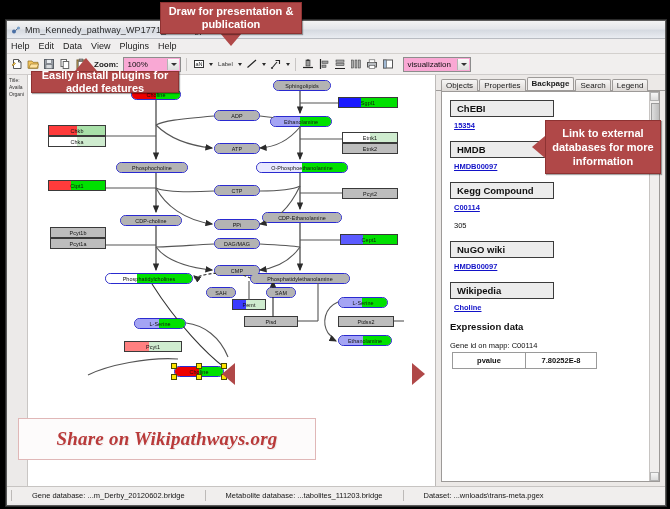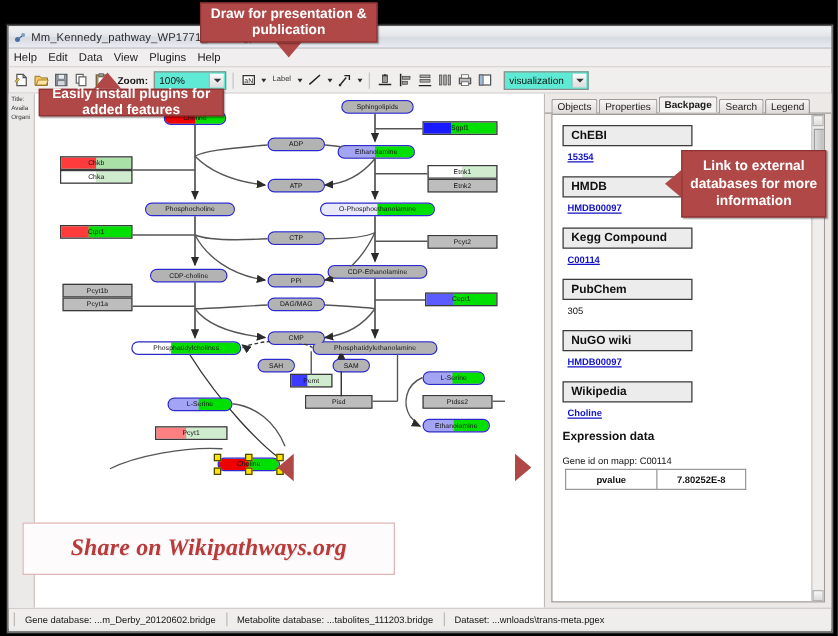--- a/index.html
+++ b/index.html
@@ -35,21 +35,21 @@
   .menubar span{cursor:default}
   .toolbar{
     height:20px;background:#f1efee;border-bottom:1px solid #cfcccb;
     display:flex;align-items:center;gap:3px;padding:0 3px;
   }
   .tbtn{width:13px;height:13px;display:flex;align-items:center;justify-content:center}
   .tbtn svg{display:block}
   .tsep{width:1px;height:13px;background:#c8c5c4;margin:0 2px}
   .zoomlabel{font-size:8px;color:#1a1a1a;margin-left:4px;margin-right:2px;font-weight:bold}
   .combo{
-    height:13px;border:1px solid #8d8d8d;background:#5eead4;
+    height:13px;border:1px solid #8d8d8d;background:#f9a8d4;
     display:flex;align-items:center;justify-content:space-between;
     font-size:8px;padding:0 1px 0 3px;color:#111;
   }
   .combo .arr{
     width:11px;height:11px;background:linear-gradient(to bottom,#fafafa,#dcdcdc);
     border-left:1px solid #b4b4b4;display:flex;align-items:center;justify-content:center;
   }
   .combo .arr i{
     display:block;width:0;height:0;border-left:3px solid transparent;border-right:3px solid transparent;
     border-top:3px solid #333;
@@ -100,21 +100,21 @@
   
   .bpscroll{position:absolute;right:0;top:0;bottom:0;width:9px;background:#f0eeed;border-left:1px solid #c7c4c2}
   .bpscroll .thumb{position:absolute;top:11px;left:1px;width:7px;height:40px;background:linear-gradient(to right,#ddd,#bdbdbd);border:1px solid #9c9c9c}
   .bpscroll .up,.bpscroll .dn{position:absolute;left:0;width:9px;height:9px;background:linear-gradient(to bottom,#f6f6f6,#dcdcdc);border:1px solid #b2b2b2;box-sizing:border-box}
   .bpscroll .up{top:0}.bpscroll .dn{bottom:0}
   
   .statusbar{
     height:16px;background:#f0eeed;border-top:1px solid #c7c4c2;
     display:flex;align-items:center;padding:0 4px;font-size:7.5px;color:#151515;
   }
-  .statusbar .cell{border-left:1px solid #bdbab8;padding:0 8px;height:11px;line-height:11px;white-space:nowrap}
+  .statusbar .cell{border-left:1px solid #bdbab8;padding:0 20px;height:11px;line-height:11px;white-space:nowrap}
   
   .callout{
     position:absolute;background:#b04848;color:#fff;font-weight:bold;text-align:center;
     font-size:11px;line-height:13px;border:1px solid #8e3232;
     box-shadow:1px 1px 1px rgba(0,0,0,.35);
     display:flex;align-items:center;justify-content:center;z-index:60;
     padding:3px 6px;box-sizing:border-box;
   }
   .arrowdown{
     position:absolute;width:0;height:0;z-index:59;
@@ -551,21 +551,20 @@
 
             <div class="dbhead">ChEBI</div>
             <a class="dblink" href="#">15354</a>
 
             <div class="dbhead">HMDB</div>
             <a class="dblink" href="#">HMDB00097</a>
 
             <div class="dbhead">Kegg Compound</div>
             <a class="dblink" href="#">C00114</a>
 
-            <div class="dbhead">PubChem</div>
             <span class="dbplain">305</span>
 
             <div class="dbhead">NuGO wiki</div>
             <a class="dblink" href="#">HMDB00097</a>
 
             <div class="dbhead">Wikipedia</div>
             <a class="dblink" href="#">Choline</a>
 
             <div class="exphead">Expression data</div>
             <div class="geneid">Gene id on mapp: C00114</div>

